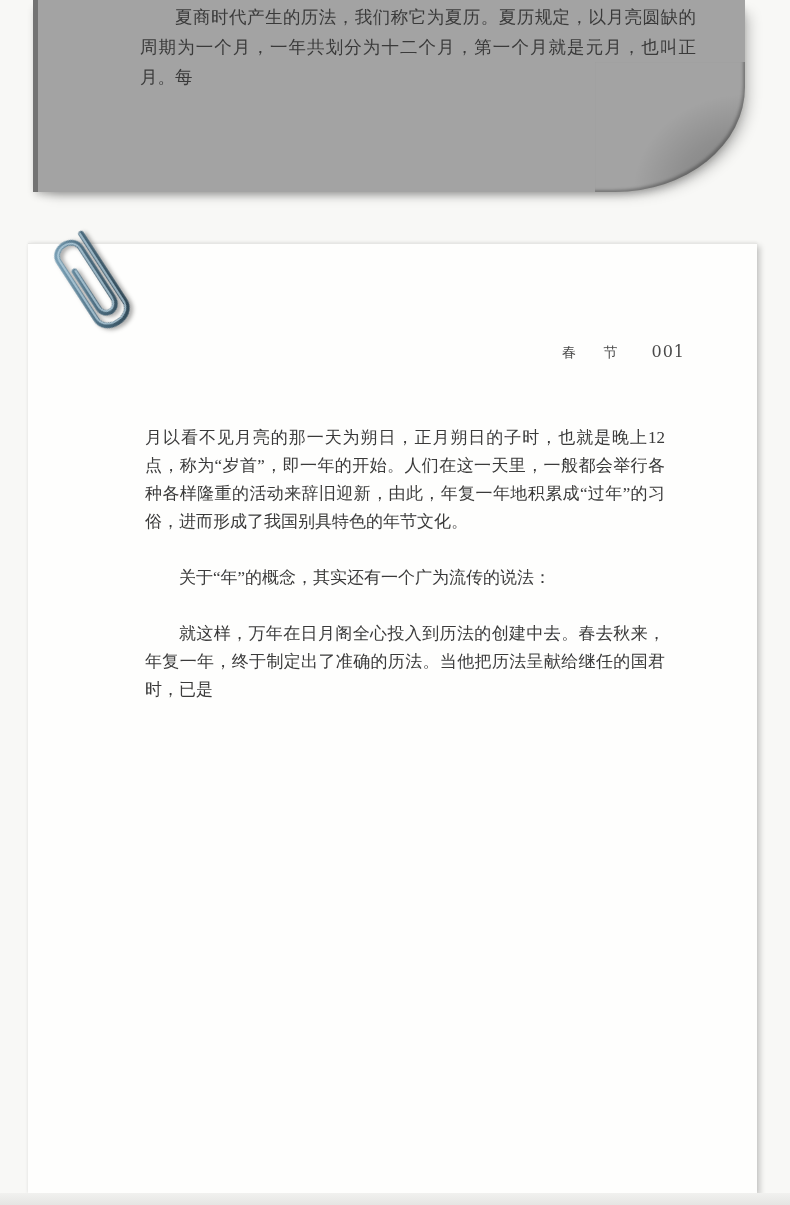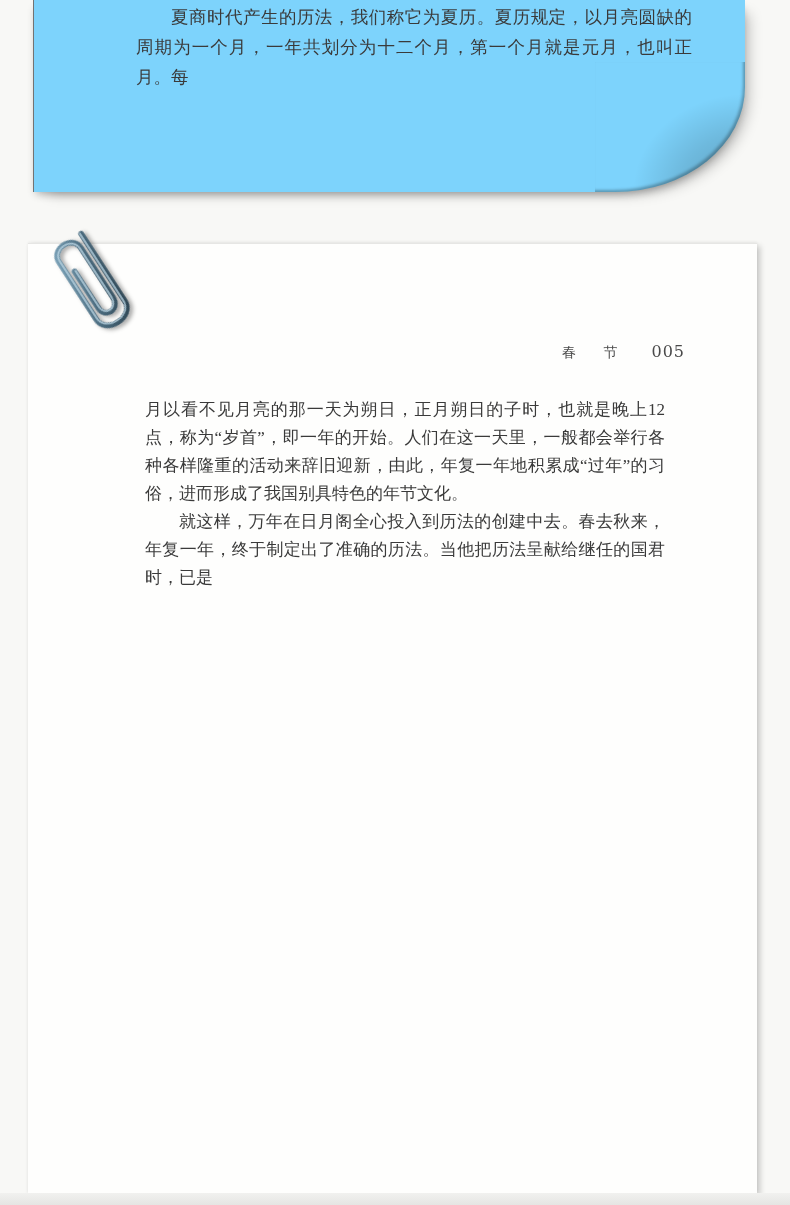--- a/index.html
+++ b/index.html
@@ -10,22 +10,22 @@
     background:#f8f8f6;
     font-family:"Liberation Serif","DejaVu Serif",serif;
     overflow:hidden;
   }
 
   
   .page-top {
     position:absolute;
     left:33px; top:0;
     width:712px; height:192px;
-    background:#7dd3fc;
-    border-left:1px solid #737373;
+    background:#a3a3a3;
+    border-left:5px solid #737373;
     border-bottom-right-radius:130px 105px;
     box-shadow:
       0 5px 8px -3px rgba(0,0,0,0.30),
       10px 8px 14px -6px rgba(0,0,0,0.22);
   }
   .page-top::before {            
     content:'';
     position:absolute;
     right:0; bottom:0;
     width:190px; height:165px;
@@ -92,21 +92,21 @@
   }
   .page-body {
     position:absolute;
     left:117px; top:152px;
     width:520px;
     font-size:17px;
     line-height:28px;
     color:#3a3a3a;
     text-align:justify;
   }
-  .page-body p { text-indent:2em; }
+  .page-body p { text-indent:2em;margin-top:28px; }
   .page-body p.no-indent { text-indent:0; }
 
   
   .photo-bottom-band {
     position:absolute;
     left:0; bottom:0;
     width:790px; height:12px;
     background:linear-gradient(to bottom,#f1f1ef,#e5e5e3);
   }
 </style>
@@ -130,23 +130,24 @@
   <g transform="rotate(-33 58 76)" filter="drop-shadow(2px 3px 2px rgba(0,0,0,0.35))">
     <path d="M 74 24 L 74 104 C 74 123, 40 123, 40 104 L 40 36 C 40 20, 66 20, 66 36 L 66 94 C 66 109, 48 109, 48 96 L 48 52" fill="none" stroke="url(#pcGrad)" stroke-width="5.6" stroke-linecap="round"></path>
     <path d="M 73 23 L 73 103 C 73 121, 41 121, 41 103 L 41 36 C 41 21, 65 21, 65 36 L 65 93 C 65 107, 49 107, 49 95 L 49 52" fill="none" stroke="#b9d2e0" stroke-width="1.7" stroke-linecap="round" opacity="0.85"></path>
   </g>
 </svg>
 
 <div class="page-main">
 
   <div class="page-header">
     <span class="chapter-title">春 节</span>
-    <span class="page-number">005</span>
+    <span class="page-number">001</span>
   </div>
 
   <div class="page-body">
     <p class="no-indent">月以看不见月亮的那一天为朔日，正月朔日的子时，也就是晚上12点，称为“岁首”，即一年的开始。人们在这一天里，一般都会举行各种各样隆重的活动来辞旧迎新，由此，年复一年地积累成“过年”的习俗，进而形成了我国别具特色的年节文化。</p>
+    <p>关于“年”的概念，其实还有一个广为流传的说法：</p>
     <p>就这样，万年在日月阁全心投入到历法的创建中去。春去秋来，年复一年，终于制定出了准确的历法。当他把历法呈献给继任的国君时，已是</p>
   </div>
 
 </div>
 
 <div class="photo-bottom-band"></div>
 
 </body></html>

